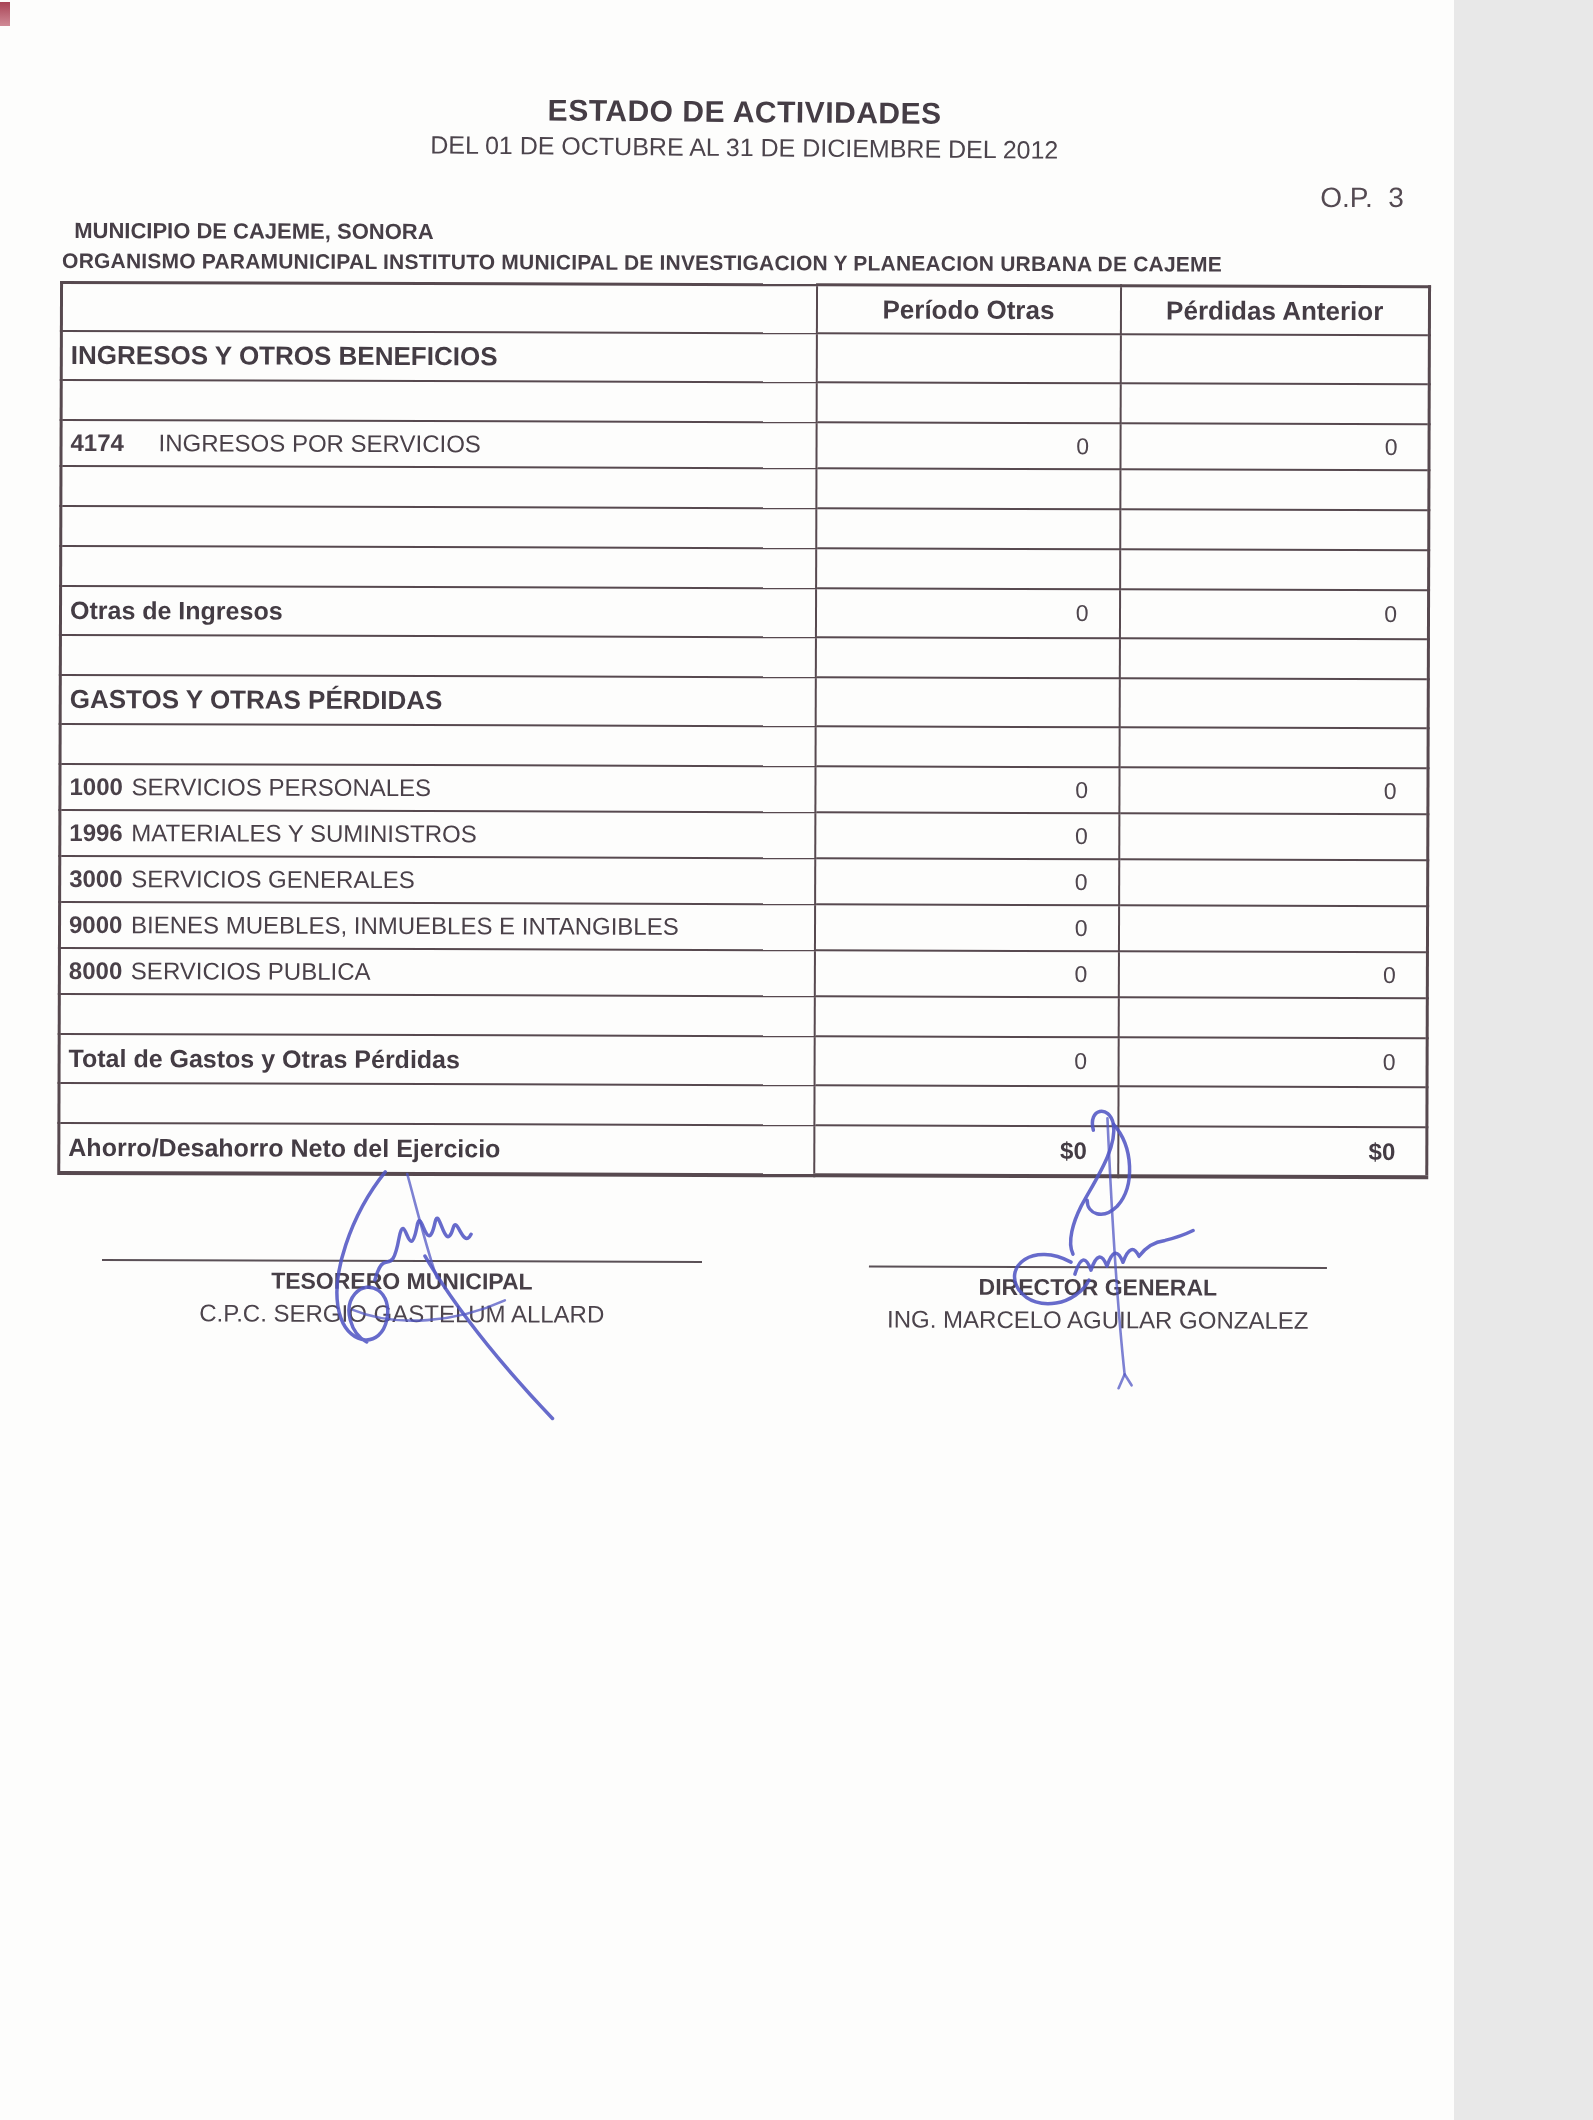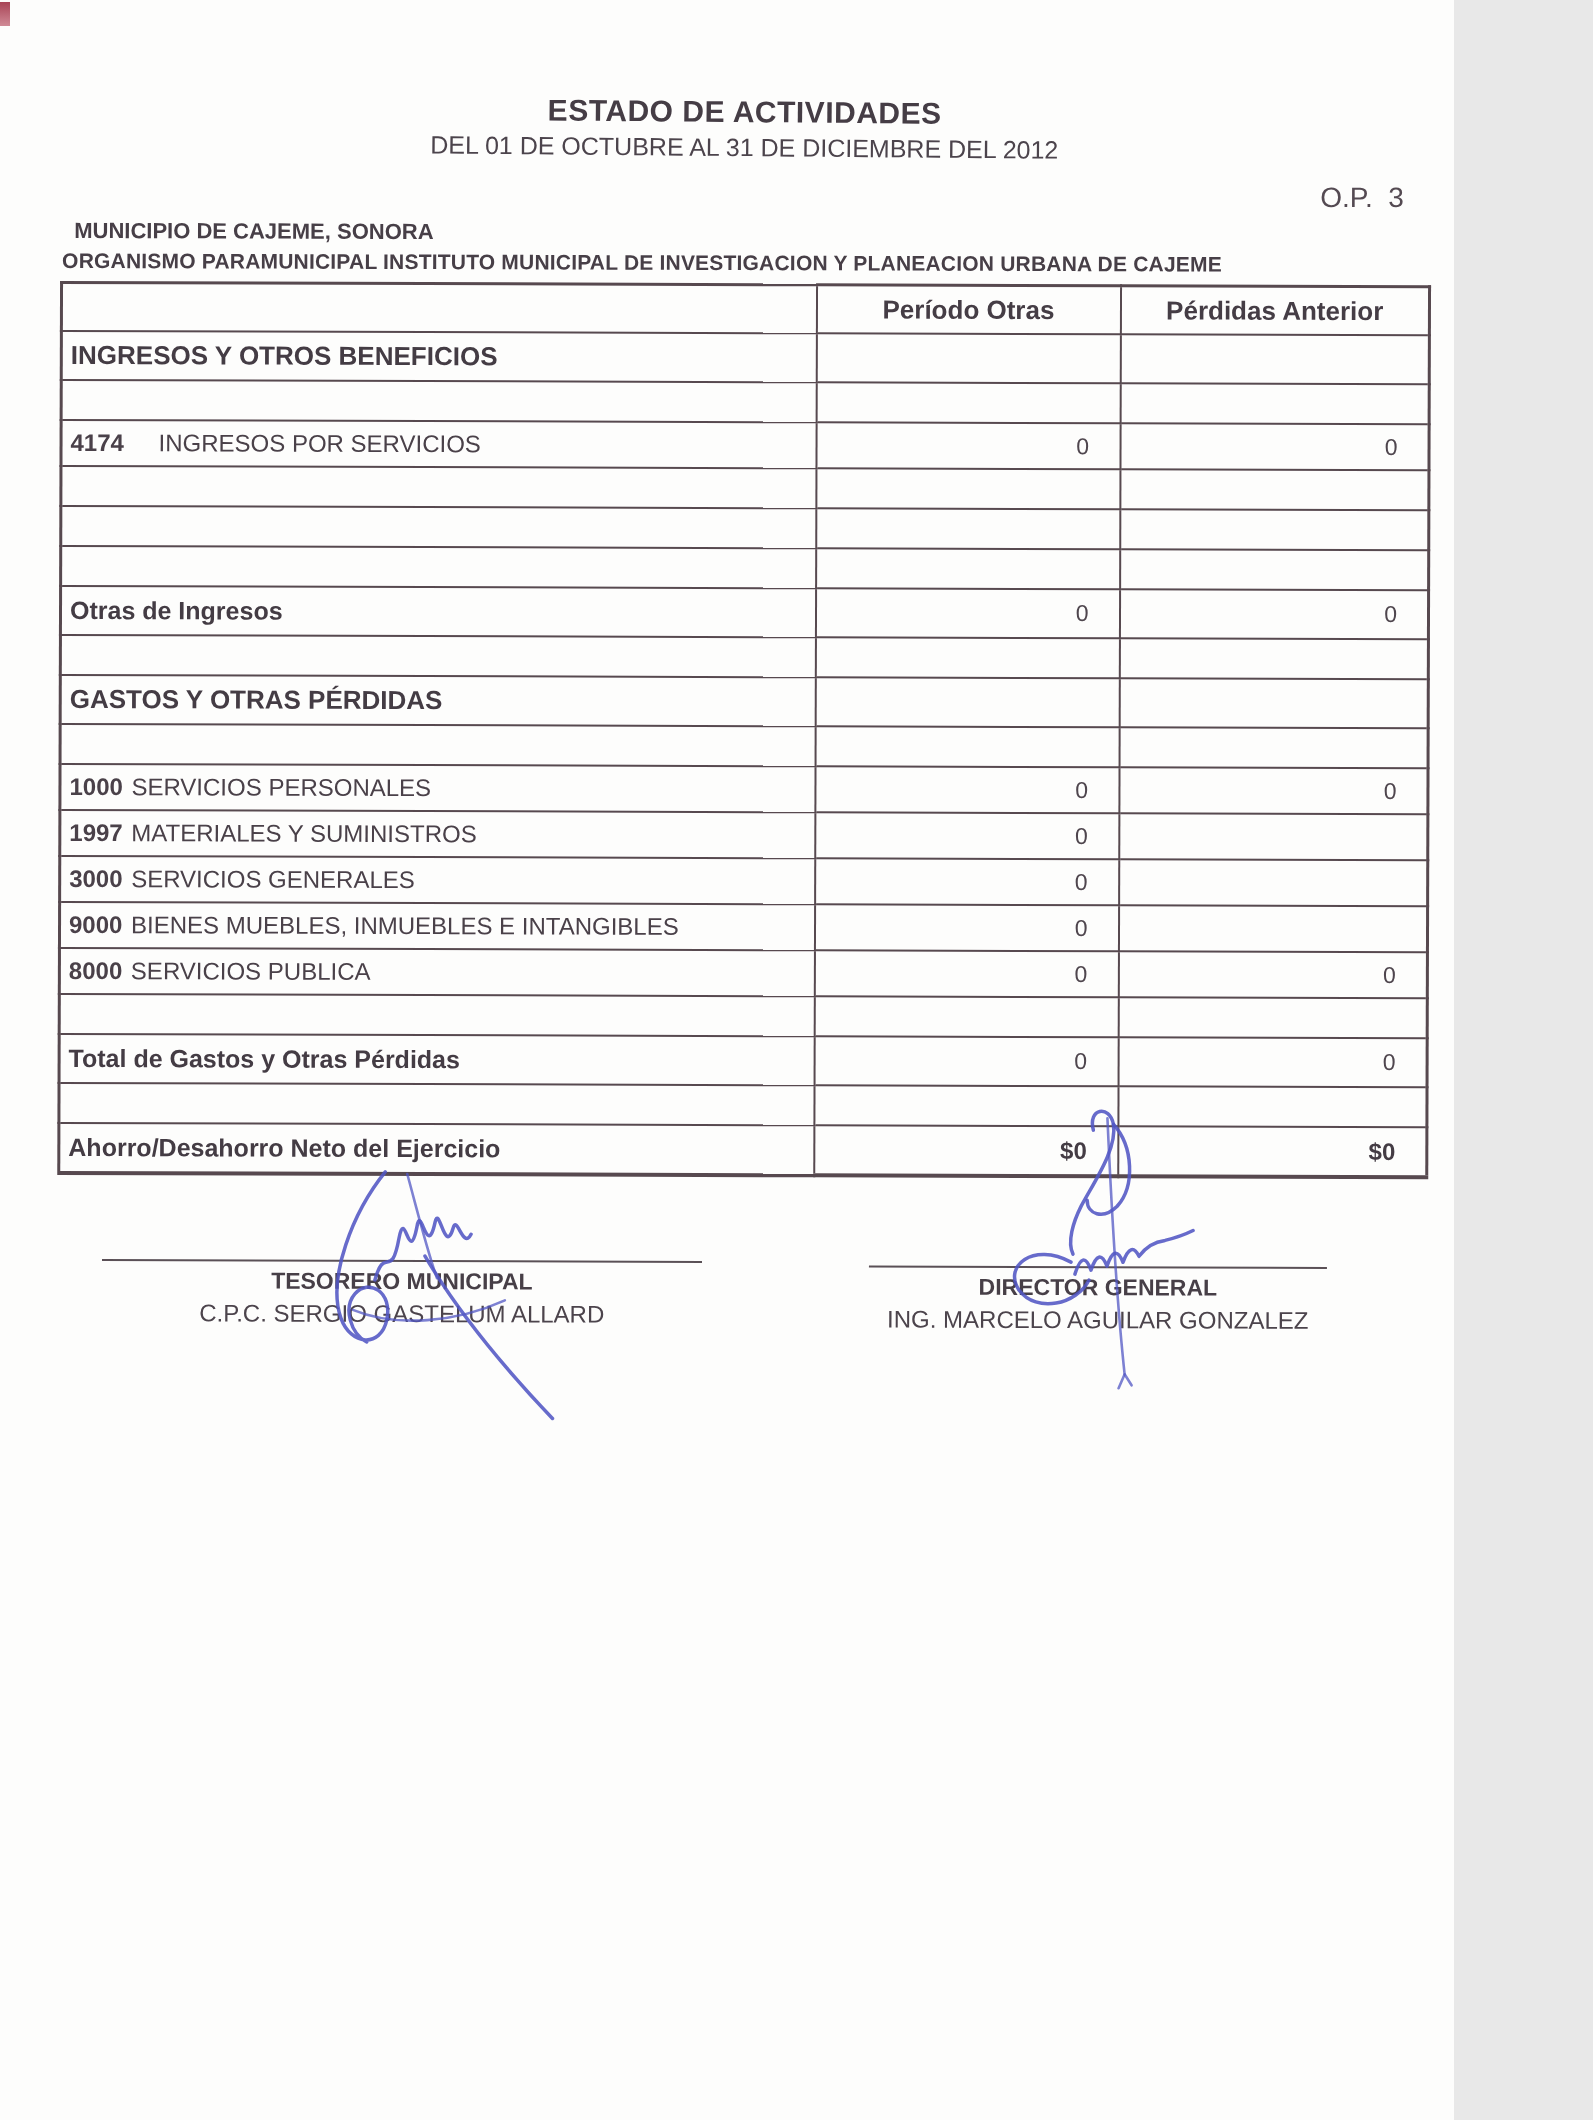--- a/index.html
+++ b/index.html
@@ -147,21 +147,21 @@
             <td class="c-label"></td>
             <td class="c-val"></td>
             <td class="c-val"></td>
           </tr>
           <tr class="row-item">
             <td class="c-label"><span class="code">1000</span><span>SERVICIOS PERSONALES</span></td>
             <td class="c-val">0</td>
             <td class="c-val">0</td>
           </tr>
           <tr class="row-item">
-            <td class="c-label"><span class="code">1997</span><span>MATERIALES Y SUMINISTROS</span></td>
+            <td class="c-label"><span class="code">1996</span><span>MATERIALES Y SUMINISTROS</span></td>
             <td class="c-val">0</td>
             <td class="c-val"></td>
           </tr>
           <tr class="row-item">
             <td class="c-label"><span class="code">3000</span><span>SERVICIOS GENERALES</span></td>
             <td class="c-val">0</td>
             <td class="c-val"></td>
           </tr>
           <tr class="row-item">
             <td class="c-label"><span class="code">9000</span><span>BIENES MUEBLES, INMUEBLES E INTANGIBLES</span></td>

